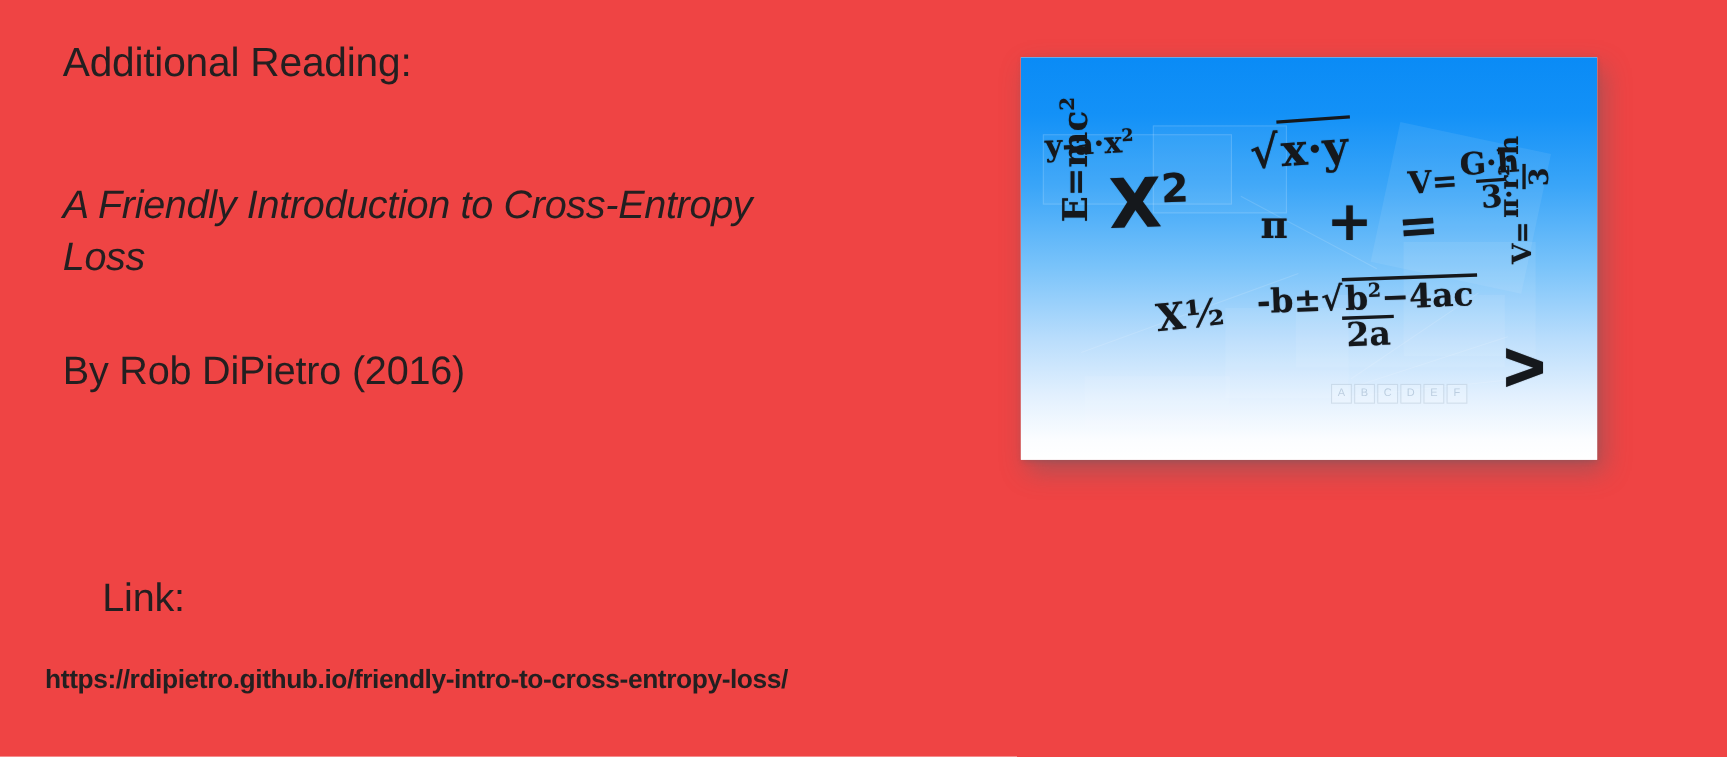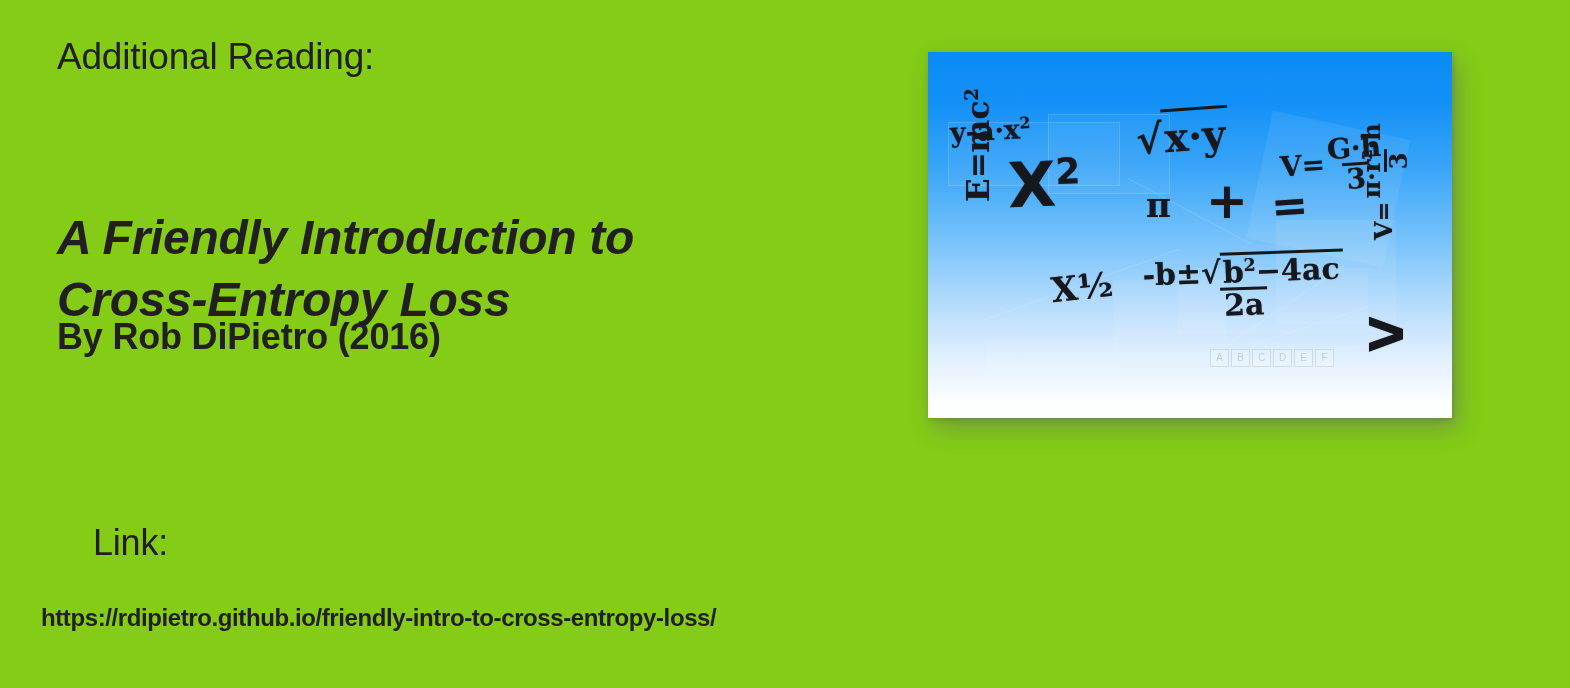--- a/index.html
+++ b/index.html
@@ -14,21 +14,21 @@
     position: relative;
     overflow: hidden;
     font-family: "Liberation Sans", sans-serif;
     color: #231f20;
     -webkit-font-smoothing: antialiased;
   }
 
   .slide {
     position: absolute;
     inset: 0;
-    background: #84cc16;
+    background: #ef4444;
   }
 
   
   .text-col {
     position: absolute;
     left: 57px;
     top: 34px;
     width: 760px;
   }
 
@@ -39,35 +39,34 @@
     line-height: 1.22;
     color: #231f20;
     margin: 0;
   }
 
   .article-title {
     position: absolute;
     left: 57px;
     top: 163px;
     width: 700px;
-    font-size: 48px;
+    font-size: 36px;
     font-style: italic;
-    font-weight: 700;
+    font-weight: 400;
     line-height: 1.30;
     letter-spacing: -0.3px;
     color: #231f20;
-    margin-top: 44px;
   }
 
   .byline {
     position: absolute;
     left: 57px;
     top: 316px;
     font-size: 36px;
-    font-weight: 700;
+    font-weight: 400;
     letter-spacing: -0.2px;
     color: #231f20;
   }
 
   .link-label {
     position: absolute;
     left: 57px;
     top: 522px;
     font-size: 36px;
     font-weight: 400;

